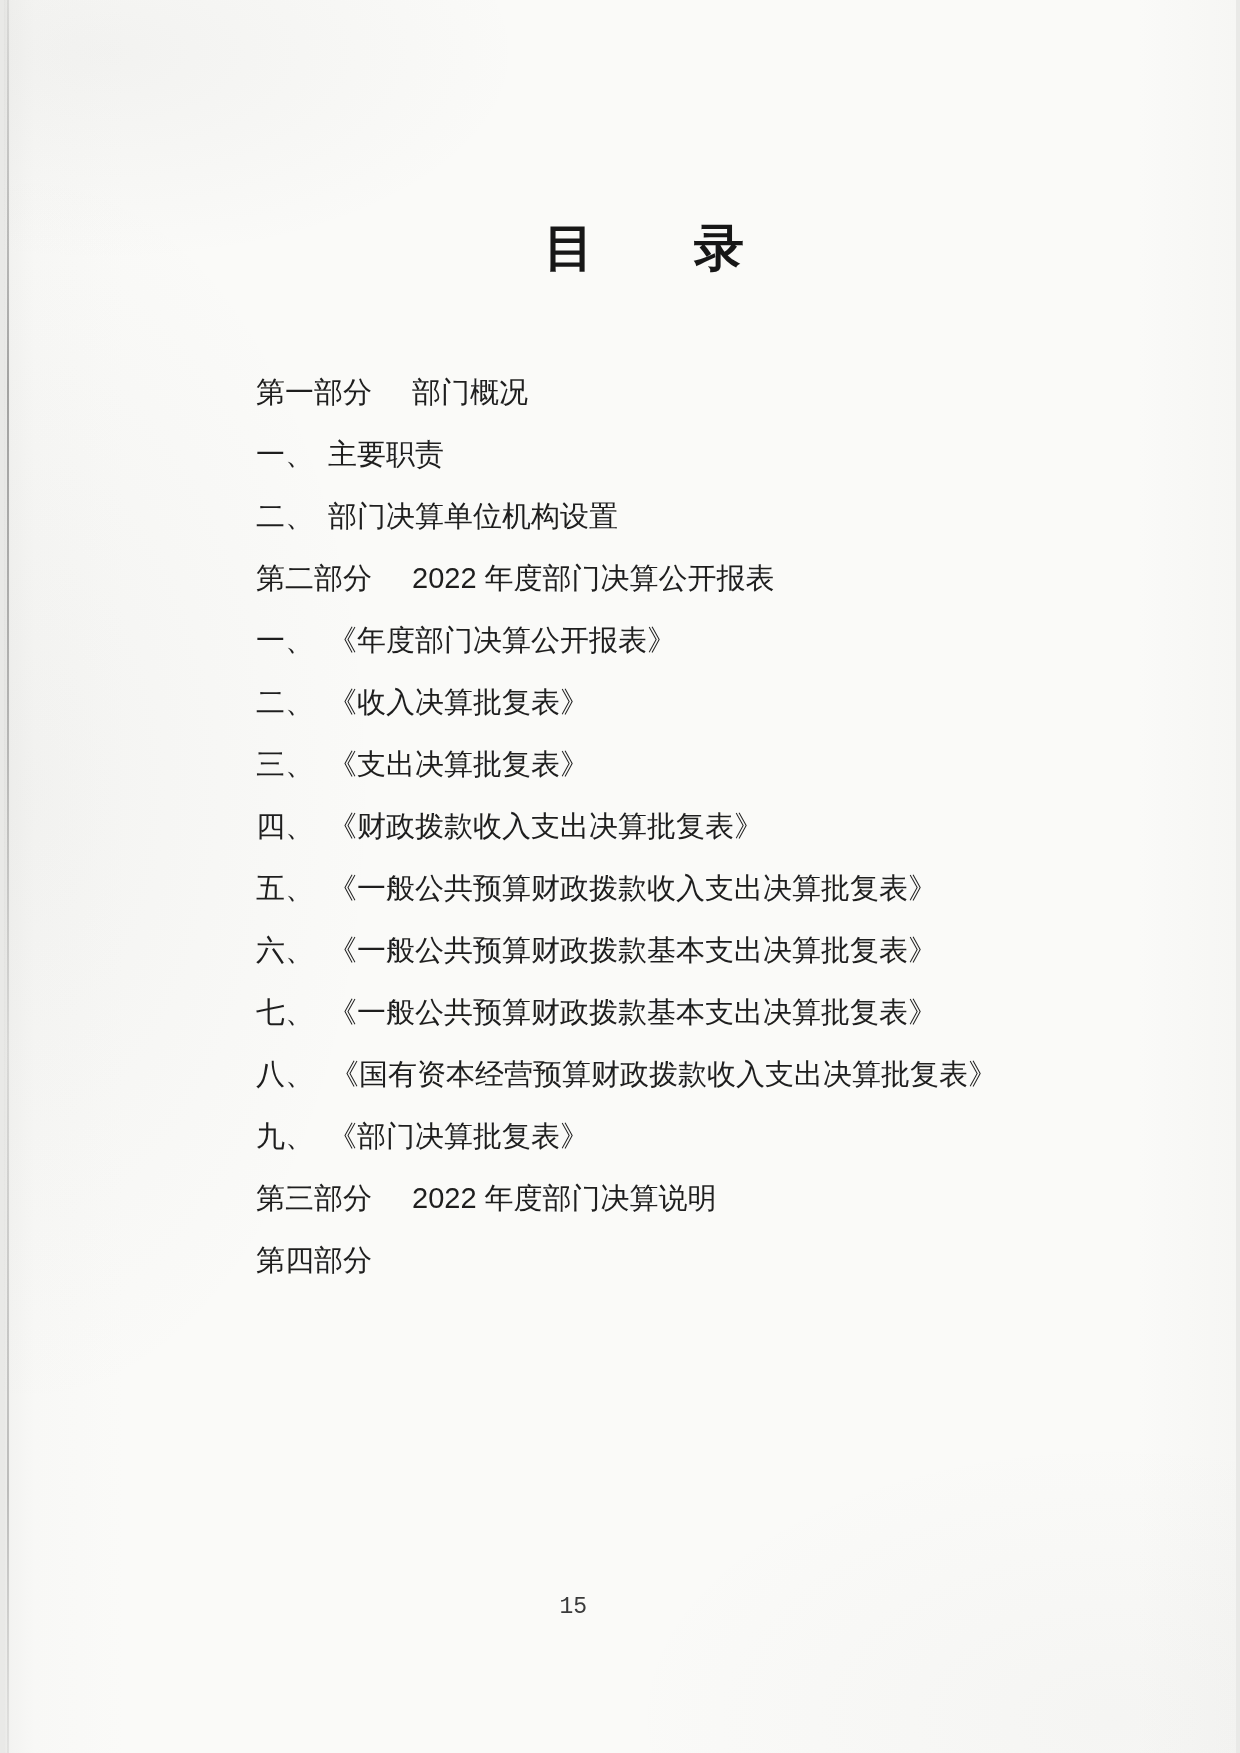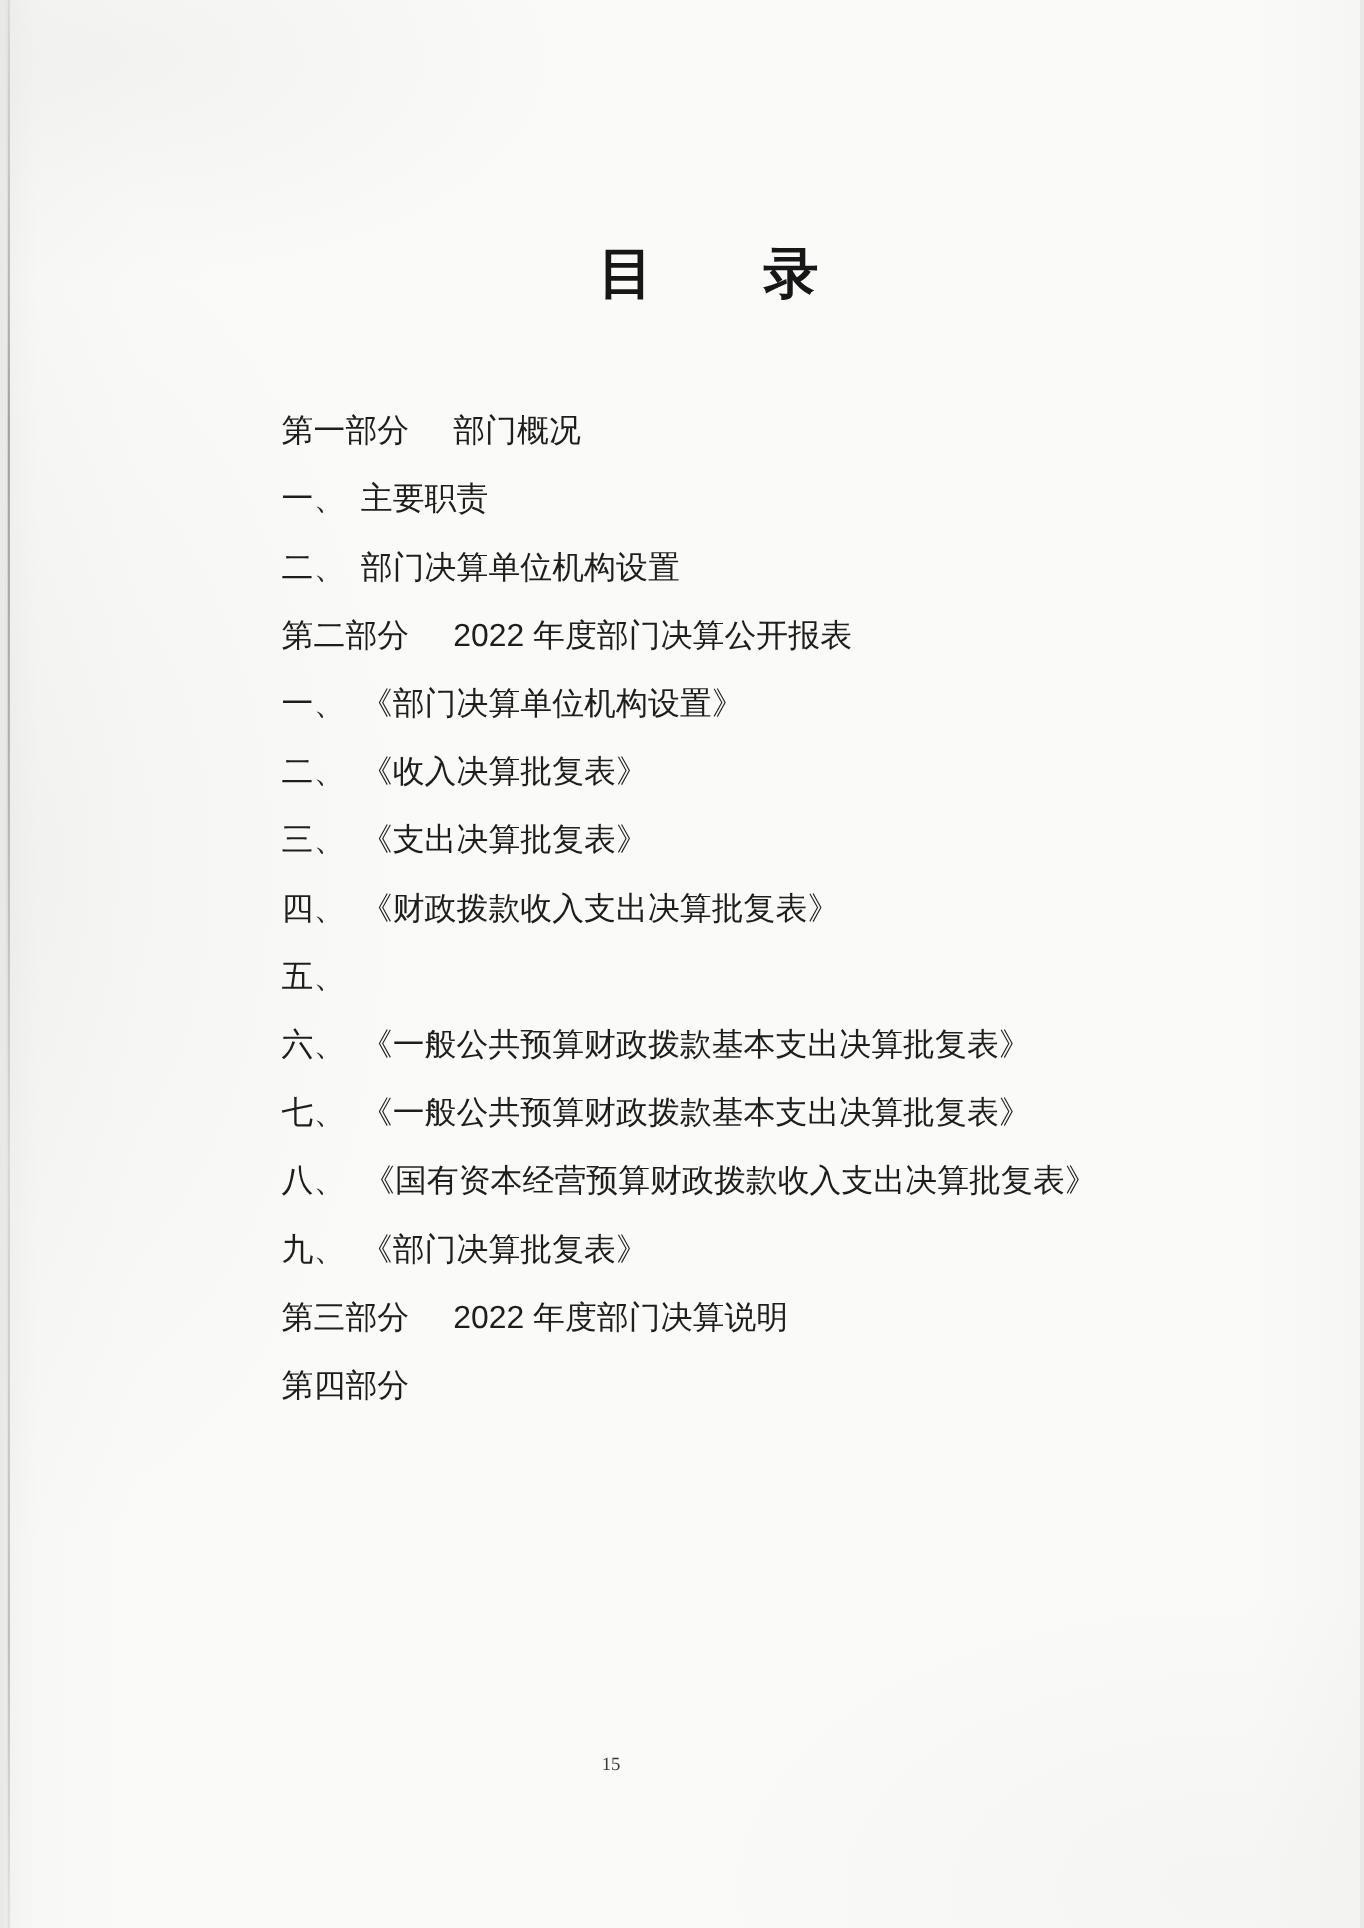--- a/index.html
+++ b/index.html
@@ -84,24 +84,24 @@
     margin-left: 40px;
   }
   .toc-row.tight .row-text {
     margin-left: 16px;
   }
   .page-number {
     position: absolute;
     left: 543px;
     top: 1594px;
     width: 40px;
-    text-align: left;
-    font-size: 17px;
+    text-align: right;
+    font-size: 23px;
     color: #3a3a3a;
-    font-family: Liberation Serif, serif;
+    font-family: Liberation Mono, monospace;
   }
 </style>
 </head>
 <body>
 
 <div class="page">
   <div class="scan-edge"></div>
   <div class="paper-shade"></div>
 
   <div class="doc-title">目　　录</div>
@@ -118,36 +118,37 @@
     <div class="toc-row">
       <span class="row-num">二、</span>
       <span class="row-text">部门决算单位机构设置</span>
     </div>
     <div class="toc-row part">
       <span class="row-num">第二部分</span>
       <span class="row-text">2022 年度部门决算公开报表</span>
     </div>
     <div class="toc-row">
       <span class="row-num">一、</span>
-      <span class="row-text">《部门决算单位机构设置》</span>
+      <span class="row-text">《年度部门决算公开报表》</span>
     </div>
     <div class="toc-row">
       <span class="row-num">二、</span>
       <span class="row-text">《收入决算批复表》</span>
     </div>
     <div class="toc-row">
       <span class="row-num">三、</span>
       <span class="row-text">《支出决算批复表》</span>
     </div>
     <div class="toc-row">
       <span class="row-num">四、</span>
       <span class="row-text">《财政拨款收入支出决算批复表》</span>
     </div>
     <div class="toc-row">
       <span class="row-num">五、</span>
+      <span class="row-text">《一般公共预算财政拨款收入支出决算批复表》</span>
     </div>
     <div class="toc-row">
       <span class="row-num">六、</span>
       <span class="row-text">《一般公共预算财政拨款基本支出决算批复表》</span>
     </div>
     <div class="toc-row">
       <span class="row-num">七、</span>
       <span class="row-text">《一般公共预算财政拨款基本支出决算批复表》</span>
     </div>
     <div class="toc-row tight">

